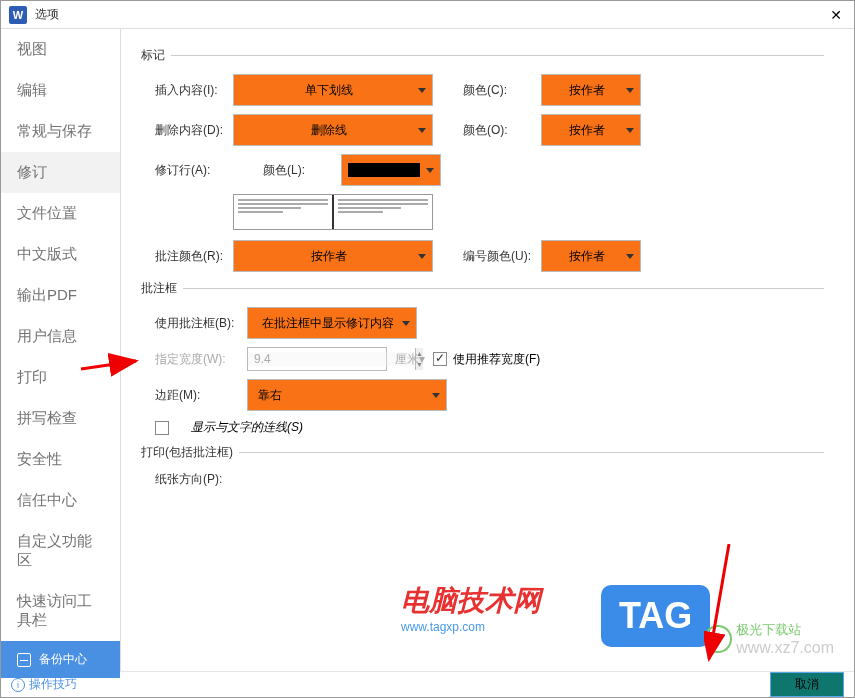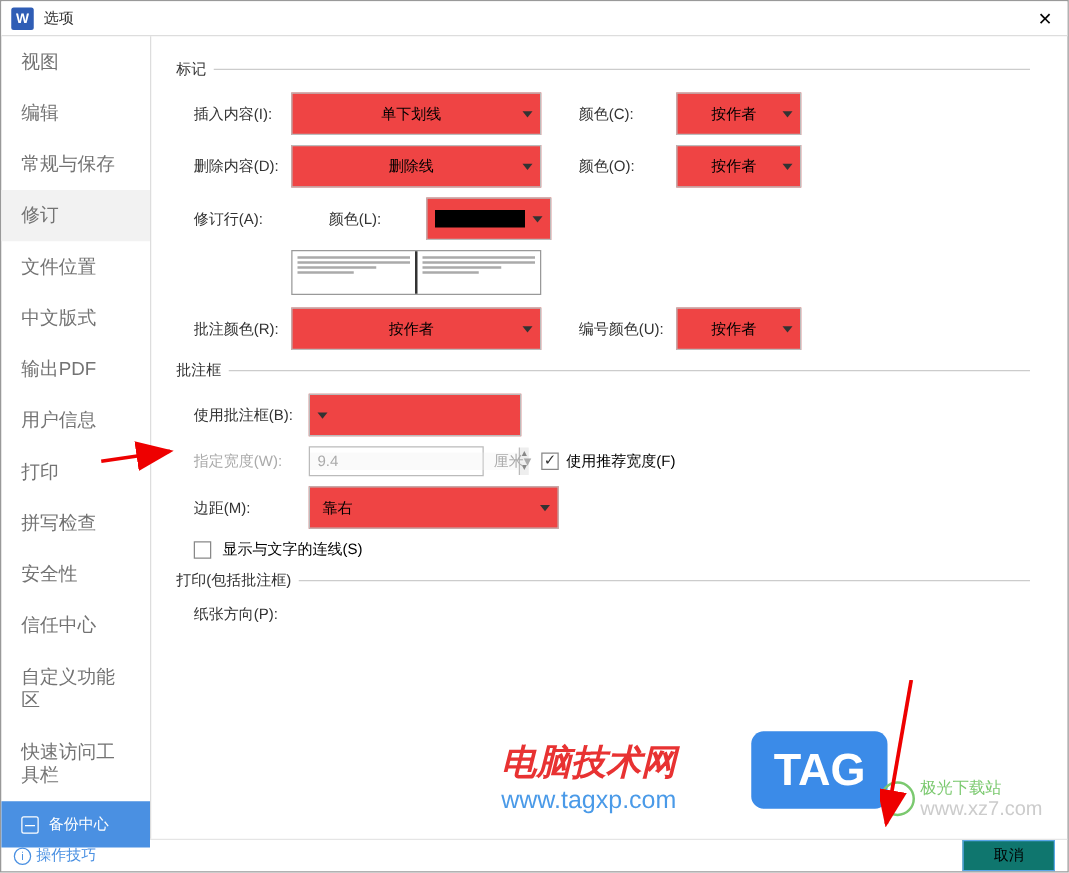--- a/index.html
+++ b/index.html
@@ -23,21 +23,21 @@
 .content { flex: 1; padding: 12px 20px; overflow-y: auto; position: relative; }
 
 .section-title { position: relative; padding-right: 10px; margin-bottom: 10px; margin-top: 6px; display: flex; align-items: center; }
 .section-title span { color: #333; white-space: nowrap; padding-right: 6px; }
 .section-title .line { flex: 1; height: 1px; background: #ccc; }
 
 .form-row { display: flex; align-items: center; margin-bottom: 8px; padding-left: 14px; }
 .form-label { width: 78px; text-align: left; color: #333; }
 .form-label.disabled { color: #aaa; }
 
-.dropdown { background: #ef4444; border: 1px solid #bbb; height: 22px; display: flex; align-items: center; padding: 16px 6px; cursor: pointer; position: relative; }
+.dropdown { background: #f97316; border: 1px solid #bbb; height: 32px; display: flex; align-items: center; padding: 4px 6px; cursor: pointer; position: relative; }
 .dropdown .dd-text { flex: 1; text-align: center; }
 .dropdown .dd-arrow { width: 0; height: 0; border-left: 4px solid transparent; border-right: 4px solid transparent; border-top: 5px solid #333; }
 .dropdown.w200 { width: 200px; }
 .dropdown.w100 { width: 100px; }
 .dropdown.w170 { width: 170px; }
 .dropdown.color-black .dd-text { background: #000; height: 14px; margin-right: 6px; }
 
 .color-gap { width: 30px; }
 .label2 { width: 78px; color: #333; text-align: left; }
 
@@ -47,30 +47,30 @@
 .preview-line { height: 2px; background: #aaa; }
 .preview-line.short { width: 70%; }
 .preview-line.shorter { width: 50%; }
 
 .spinner { width: 140px; height: 24px; border: 1px solid #bbb; display: flex; align-items: center; background: #fff; }
 .spinner input { border: none; flex: 1; padding: 0 6px; outline: none; color: #aaa; }
 .spinner .spin-btns { width: 16px; height: 100%; display: flex; flex-direction: column; border-left: 1px solid #bbb; }
 .spinner .spin-btn { flex: 1; display: flex; align-items: center; justify-content: center; font-size: 7px; color: #888; background: #eee; }
 .unit { margin: 0 8px; color: #aaa; }
 
-.checkbox-row { display: flex; align-items: center; gap: 9px; padding-left: 14px; margin-bottom: 8px; }
+.checkbox-row { display: flex; align-items: center; gap: 22px; padding-left: 14px; margin-bottom: 8px; font-style: italic; }
 .checkbox { width: 14px; height: 14px; border: 1px solid #888; background: #fff; position: relative; }
 .checkbox.checked::after { content: "✓"; position: absolute; top: -2px; left: 1px; font-size: 12px; color: #333; }
 
 .arrow-annotation { position: absolute; left: 80px; top: 358px; pointer-events: none; }
 .arrow-annotation svg { overflow: visible; }
 
-.watermark1 { position: absolute; bottom: 45px; left: 400px; pointer-events: none; }
+.watermark1 { position: absolute; bottom: 63px; left: 400px; pointer-events: none; }
 .watermark1 .wm-red { color: #e83232; font-size: 28px; font-weight: bold; font-style: italic; }
-.watermark1 .wm-blue { color: #4a9ae8; font-size: 20px; }
+.watermark1 .wm-blue { color: #4a9ae8; font-size: 12px; }
 .watermark-tag { position: absolute; bottom: 50px; left: 600px; background: #3b8be8; color: #fff; font-size: 36px; font-weight: bold; padding: 10px 18px; border-radius: 10px; pointer-events: none; }
 .watermark2 { position: absolute; bottom: 40px; right: 20px; pointer-events: none; display: flex; align-items: center; gap: 4px; justify-content: center; }
 .wm2-icon { width: 28px; height: 28px; border: 2px solid #7bc96f; border-radius: 50%; position: relative; }
 .wm2-icon::after { content: "↓"; color: #7bc96f; position: absolute; left: 6px; top: 2px; font-size: 16px; }
 .wm2-text .t1 { color: #7bc96f; font-size: 13px; }
 .wm2-text .t2 { color: #ccc; font-size: 16px; }
 
 .arrow2 { position: absolute; bottom: 30px; right: 120px; pointer-events: none; }
 
 .footer { height: 26px; border-top: 1px solid #e5e5e5; display: flex; align-items: center; padding: 0 10px; }
@@ -186,20 +186,21 @@
     </div>
 
     <div class="section-title">
         <span>批注框</span>
         <div class="line"></div>
       </div>
 
     <div class="form-row">
       <div class="form-label" style="width:92px">使用批注框(B):</div>
       <div class="dropdown w170">
+          <span class="dd-text">在批注框中显示修订内容</span>
           <span class="dd-arrow"></span>
         </div>
     </div>
 
     <div class="form-row">
       <div class="form-label disabled" style="width:92px">指定宽度(W):</div>
       <div class="spinner">
         <input disabled="" value="9.4" style="">
         <div class="spin-btns">
             <div class="spin-btn">▲</div>

